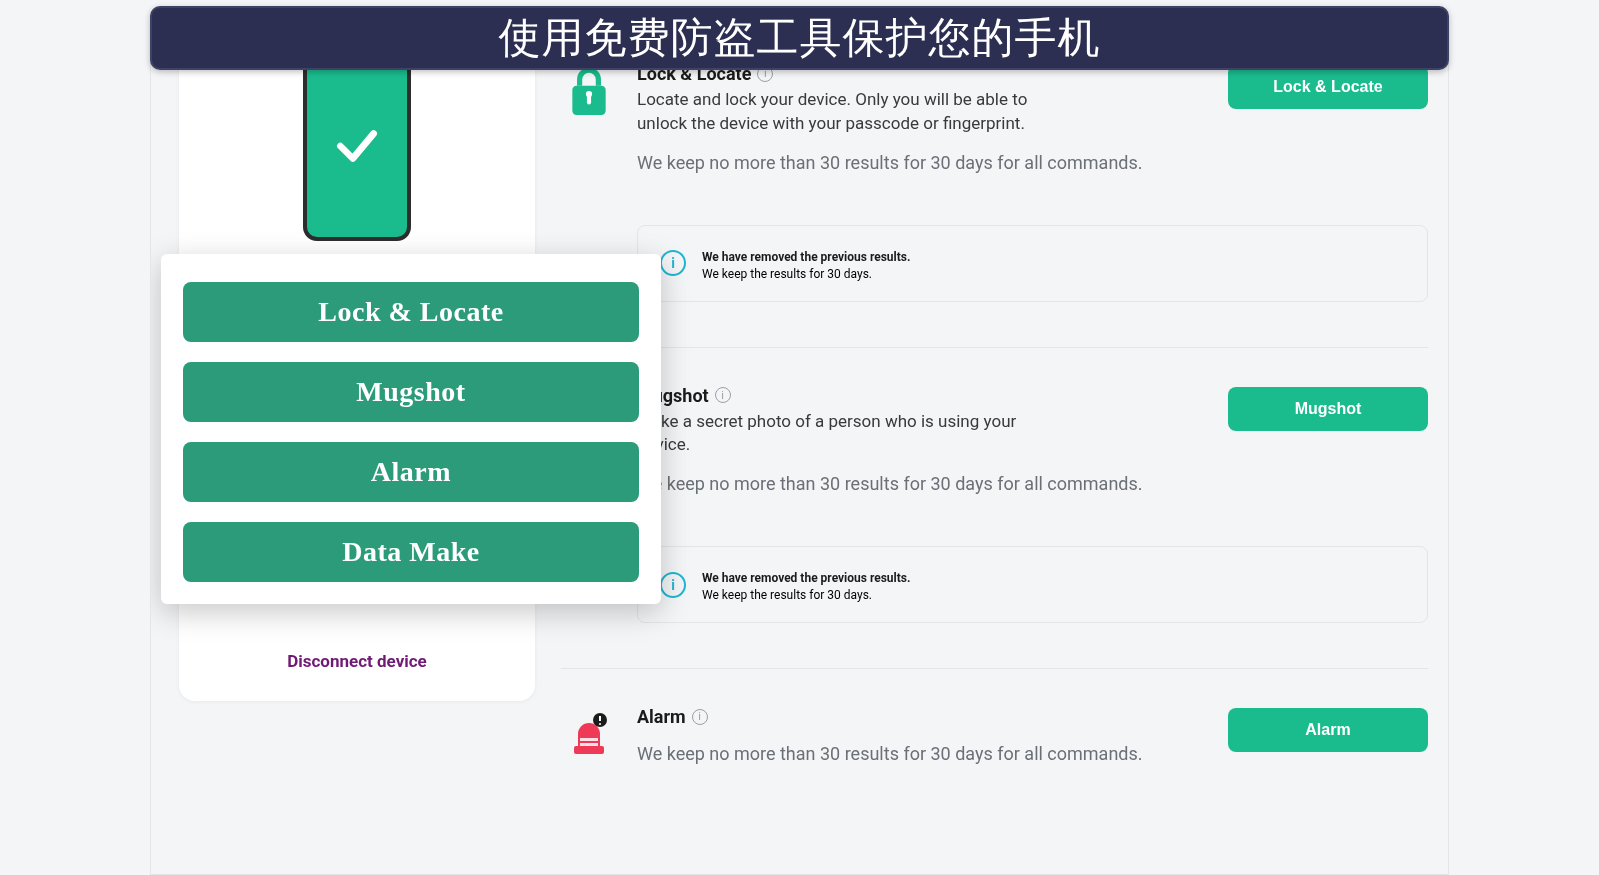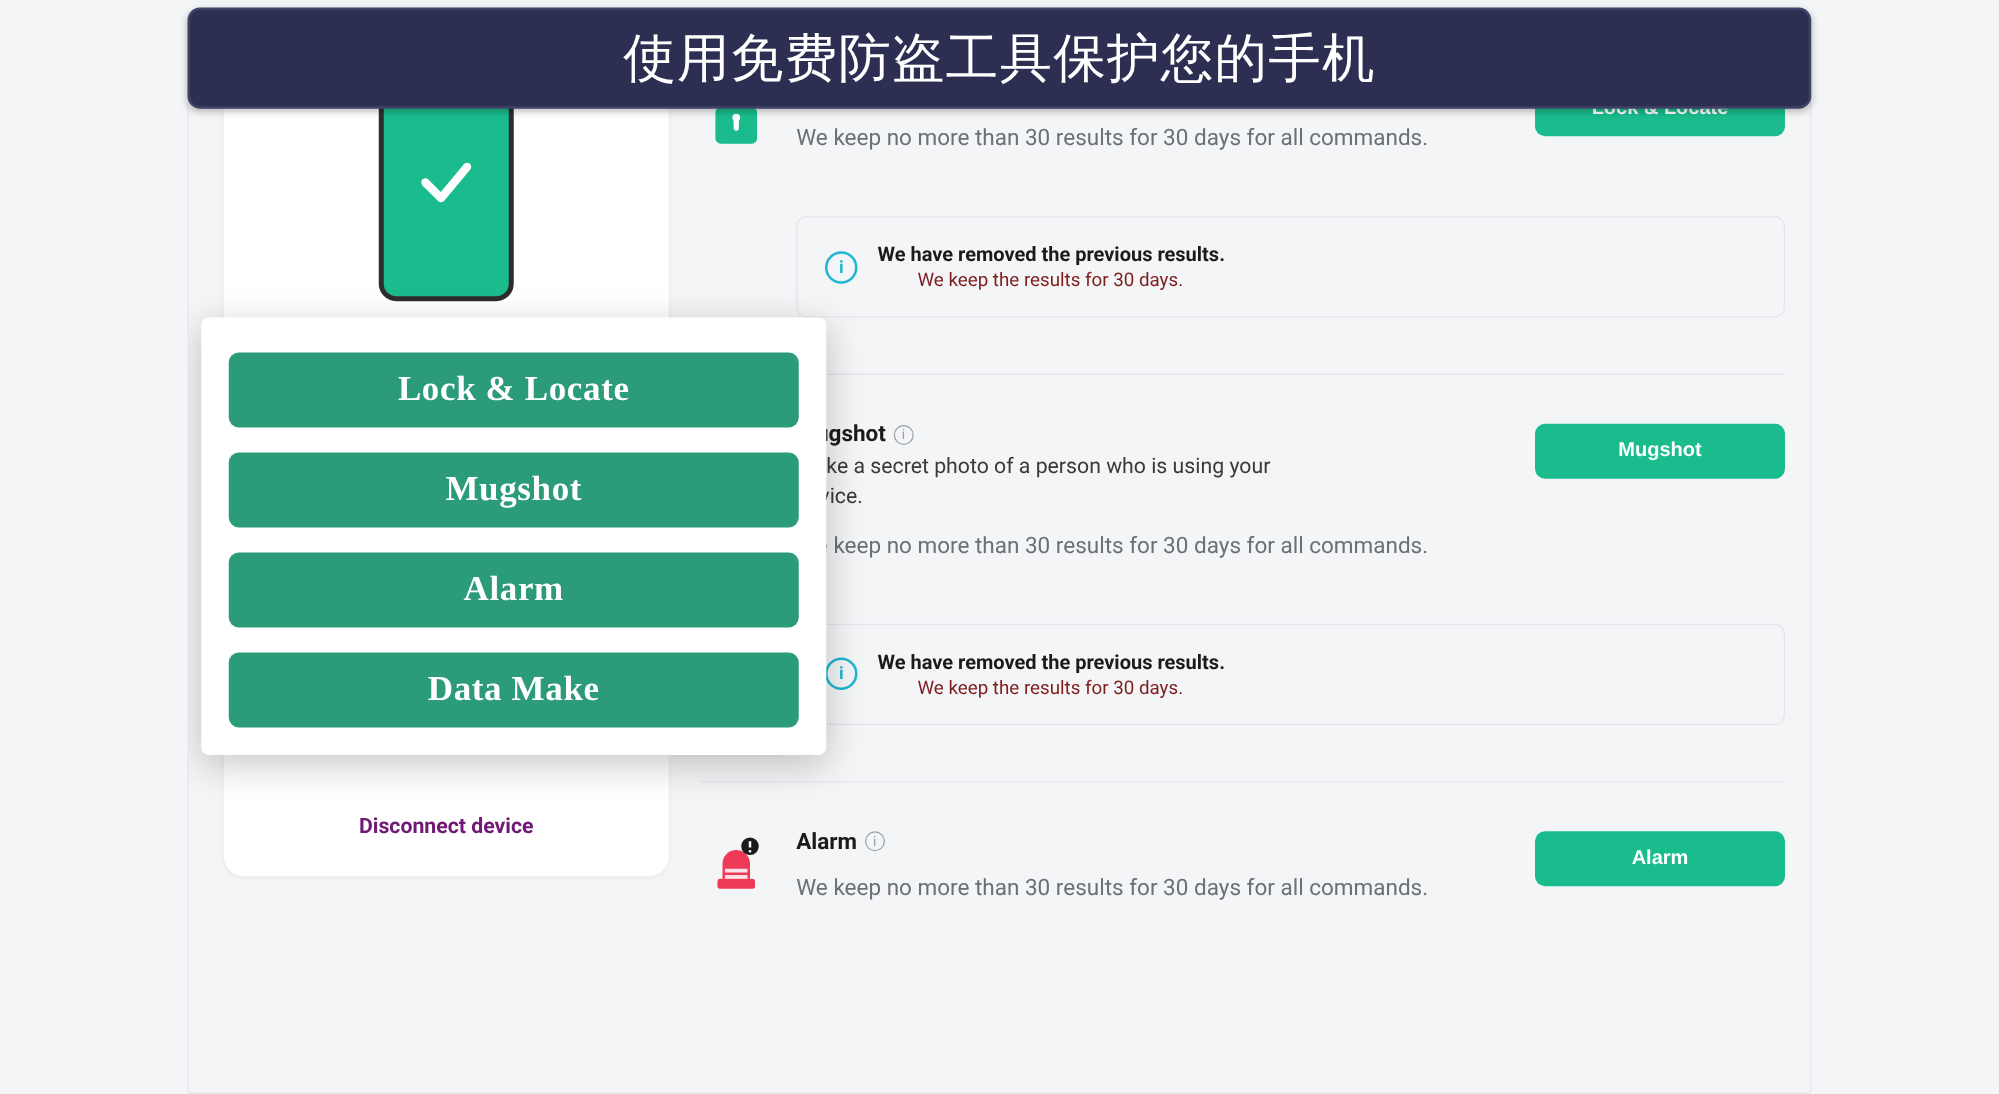--- a/index.html
+++ b/index.html
@@ -21,21 +21,21 @@
     border: 1px solid #e3e5e9;
     overflow: hidden;
   }
 
   
   .banner {
     position: absolute;
     top: 6px;
     left: 150px;
     right: 150px;
-    height: 81px;
+    height: 64px;
     background: #2c2f52;
     border: 2px solid #3e4365;
     border-radius: 10px;
     display: flex;
     align-items: center;
     justify-content: center;
     z-index: 50;
     box-shadow: 0 2px 6px rgba(0,0,0,0.25);
   }
   .banner-text {
@@ -200,27 +200,26 @@
     display: flex;
     align-items: center;
     justify-content: center;
     font-size: 14px;
     font-weight: 700;
     flex-shrink: 0;
   }
   .notice-text strong {
     font-weight: 700;
     color: #1b1b1b;
-    font-size: 16px;
+    font-size: 12px;
   }
   .notice-text div {
-    font-size: 15px;
-    color: #7f1d1d;
+    font-size: 12px;
+    color: #000000;
     margin-top: 2px;
-    margin-left: 32px;
   }
 
   .divider {
     height: 1px;
     background: #e3e5e9;
     margin: 45px 0 25px 0;
   }
 
   
   .lock-svg { width: 44px; height: 50px; }
@@ -257,20 +256,21 @@
           <path d="M11 18 V12 a9 9 0 0 1 18 0 V18" stroke="#1abc8e" stroke-width="5" fill="none"></path>
           <rect x="18" y="26" width="4" height="10" rx="2" fill="#fff"></rect>
           <circle cx="20" cy="26" r="3" fill="#fff"></circle>
         </svg>
       </div>
       <div class="feature-body">
         <div class="feature-title">
           <span>Lock &amp; Locate</span>
           <span class="info">i</span>
         </div>
+        <div class="feature-desc">Locate and lock your device. Only you will be able to unlock the device with your passcode or fingerprint.</div>
         <div class="feature-note">We keep no more than 30 results for 30 days for all commands.</div>
       </div>
       <div class="feature-action">
         <button class="action-btn">Lock &amp; Locate</button>
       </div>
     </div>
 
     <div class="notice">
       <div class="notice-icon">i</div>
       <div class="notice-text">

